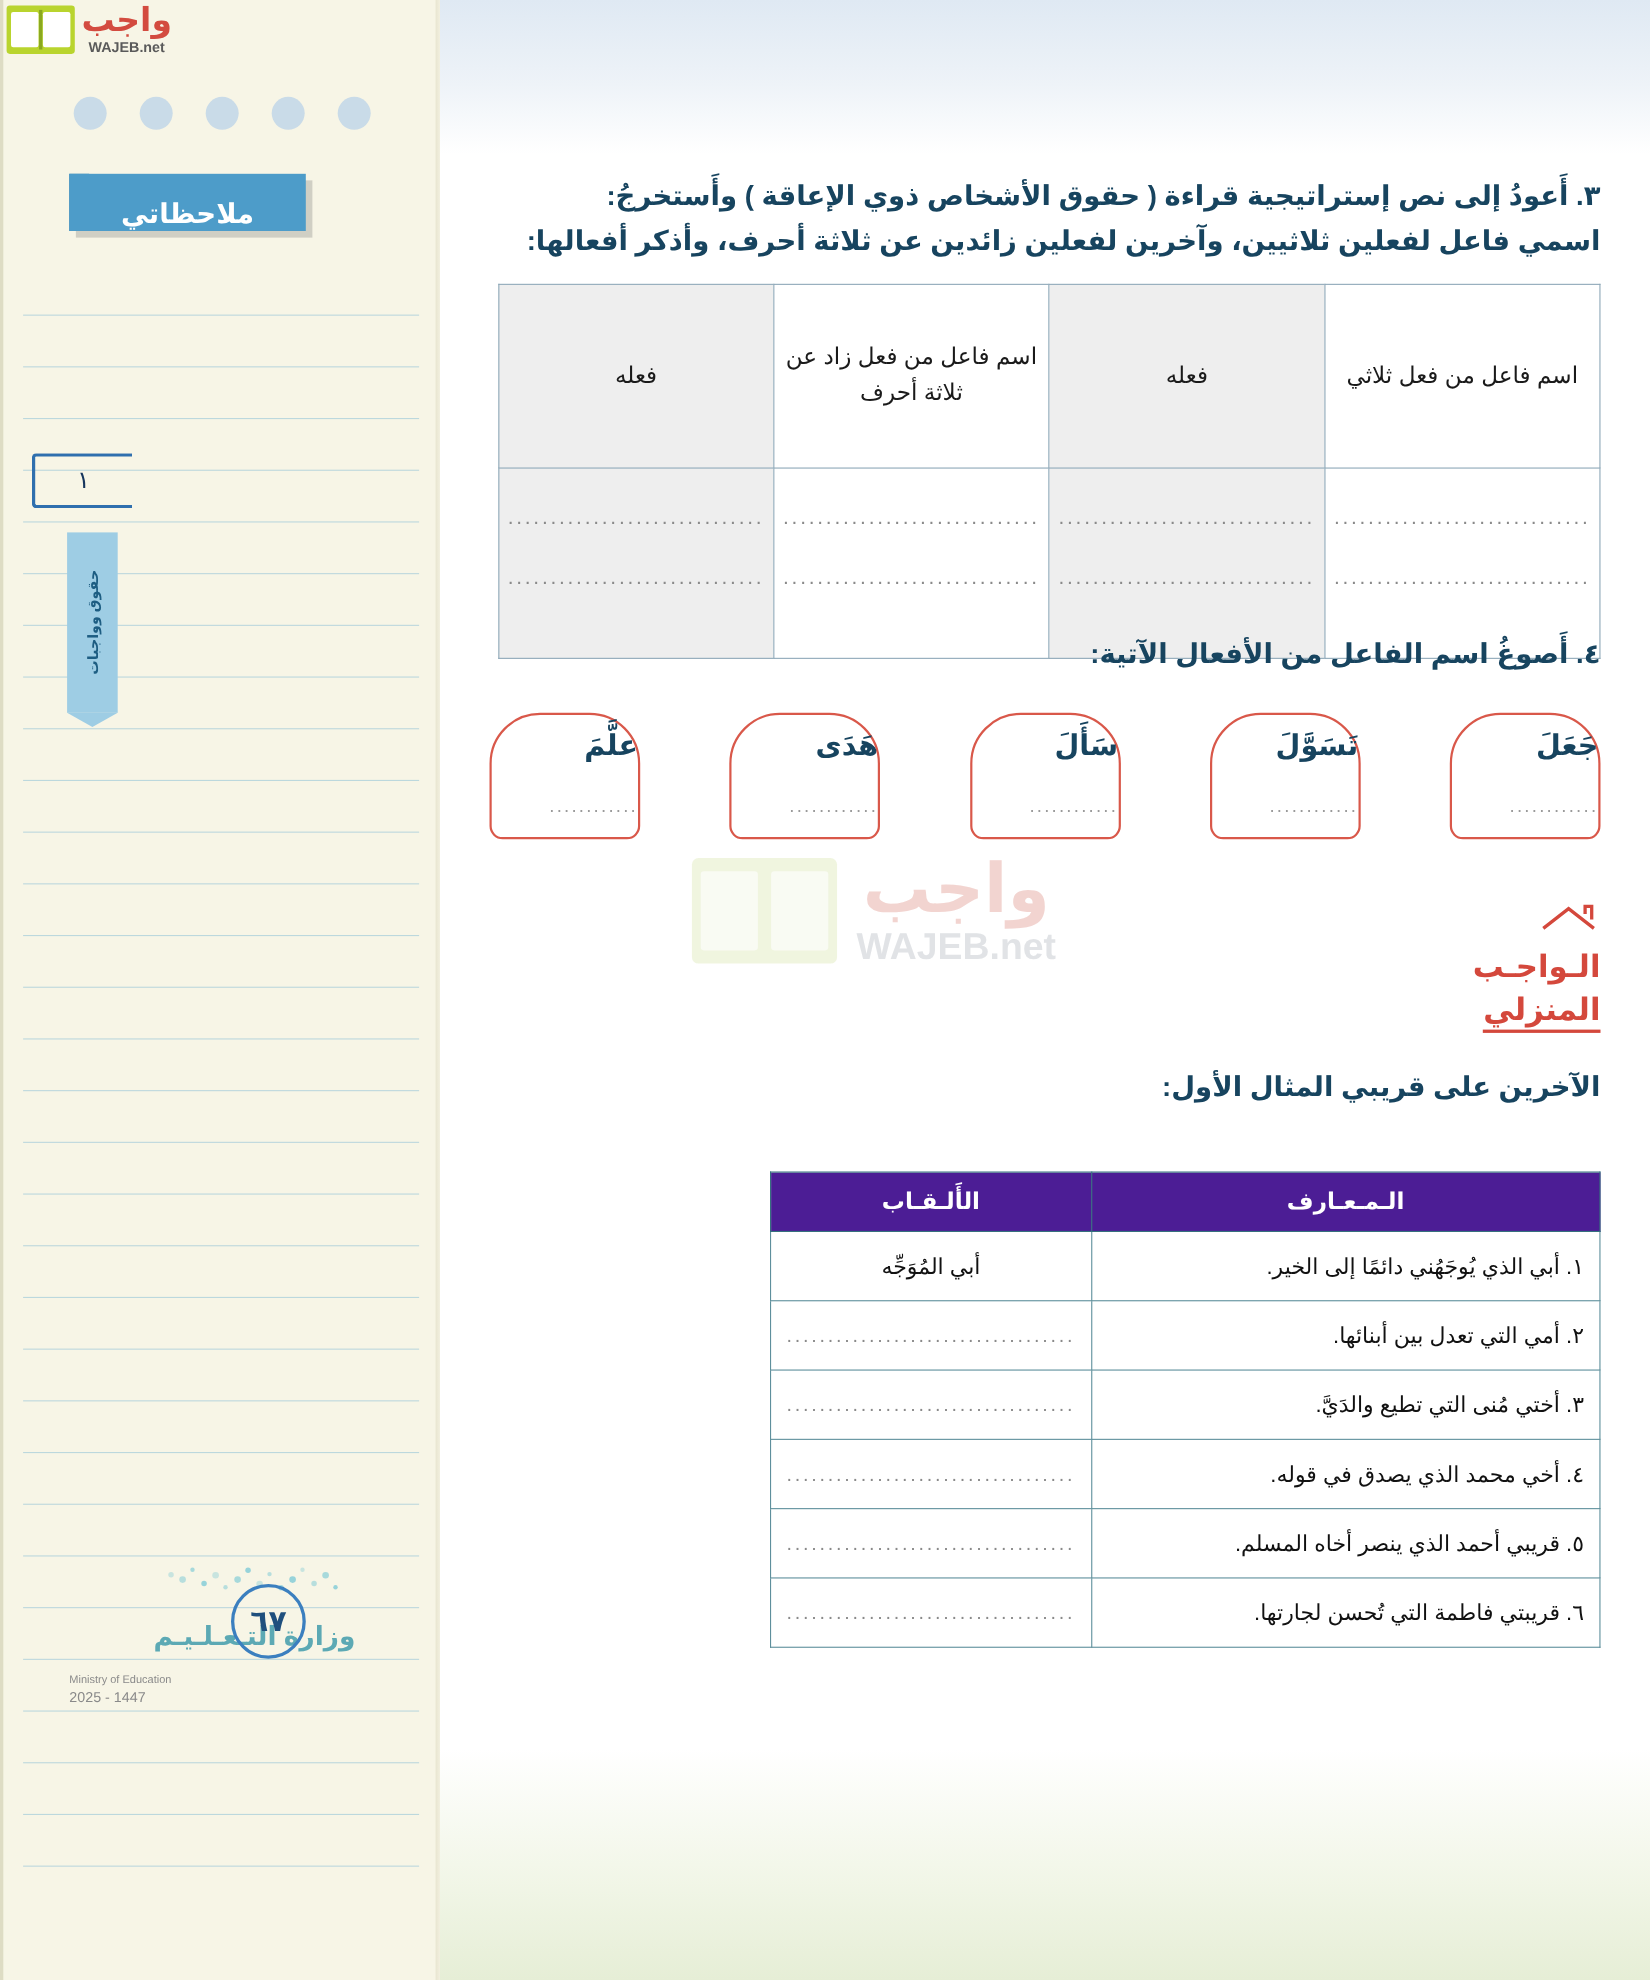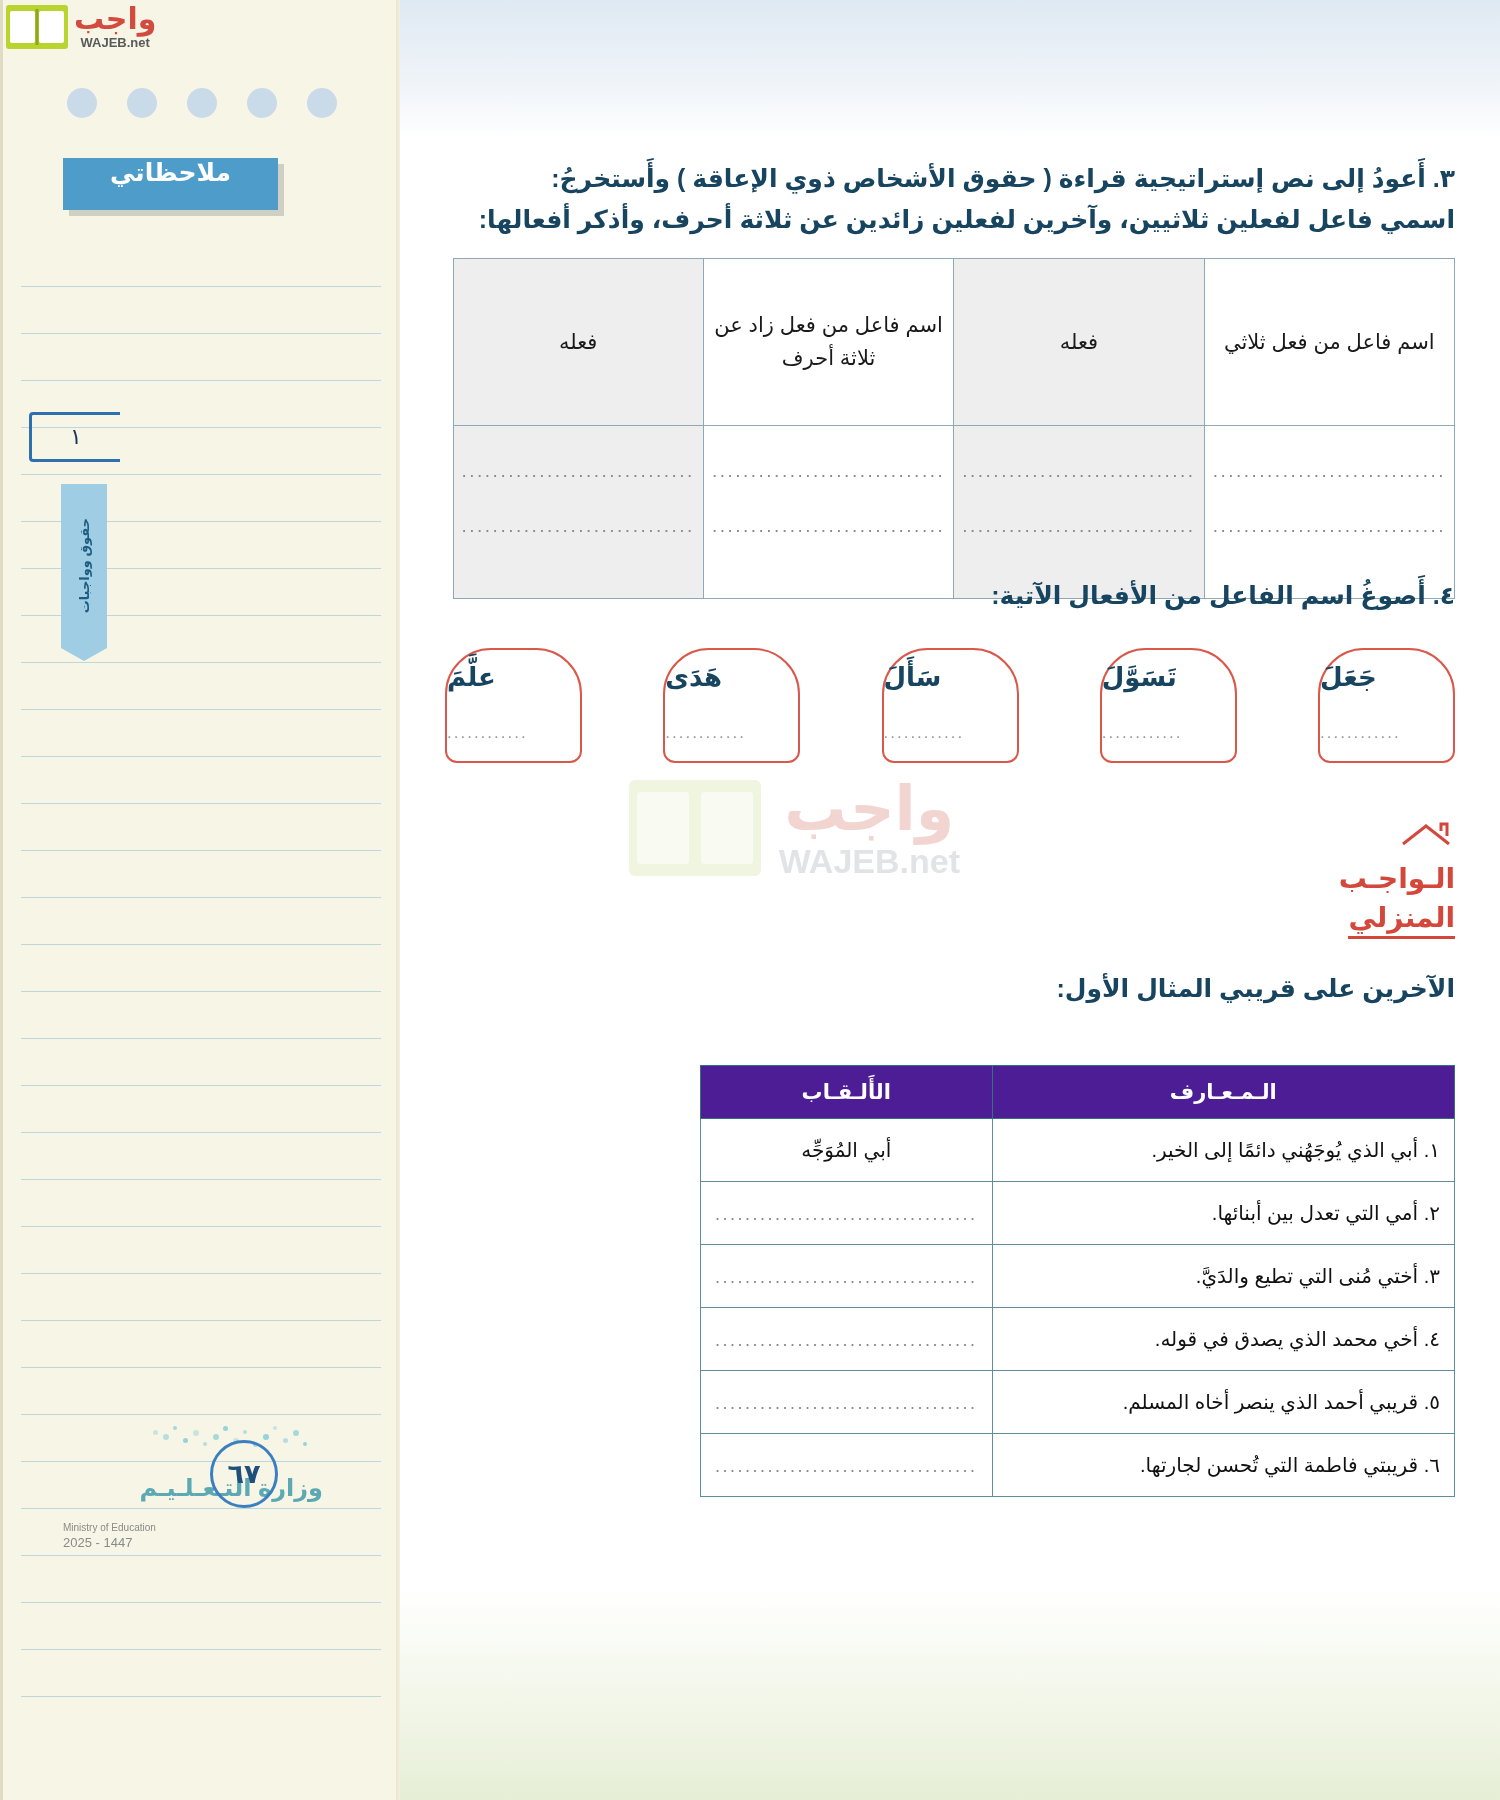--- a/index.html
+++ b/index.html
@@ -81,21 +81,21 @@
     transform: translateX(-50%);
   }
 
   
   .notes-tab {
     position: absolute;
     left: 60px; top: 158px;
     width: 215px; height: 52px;
     background: #4d9cc9;
     box-shadow: 6px 6px 0 rgba(120,120,120,0.30);
-    display: flex; align-items: flex-start; justify-content: center;
+    display: flex; align-items: flex-end; justify-content: center;
   }
   .notes-tab-label {
     color: #ffffff; font-size: 25px; font-weight: bold;
     letter-spacing: 1px;
   }
   .notes-tab-end {
     position: absolute; left: 60px; top: 158px;
     width: 18px; height: 52px; background: #2f7ba8;
   }
 
@@ -239,21 +239,21 @@
     display: flex; flex-direction: row;
     justify-content: space-between;
     direction: rtl;
   }
   .bubble {
     width: 137px; height: 115px;
     border: 2px solid #d9584a;
     border-radius: 46px 46px 12px 12px;
     background: transparent;
     display: flex; flex-direction: column;
-    align-items: flex-end;
+    align-items: flex-start;
     box-sizing: border-box;
     padding-top: 12px;
   }
   .bubble-word {
     font-size: 26px; color: #17445f; font-weight: bold;
     line-height: 1.2;
   }
   .bubble-dots {
     margin-top: 30px;
     font-size: 17px; color: #9a9a9a; letter-spacing: 2px;

